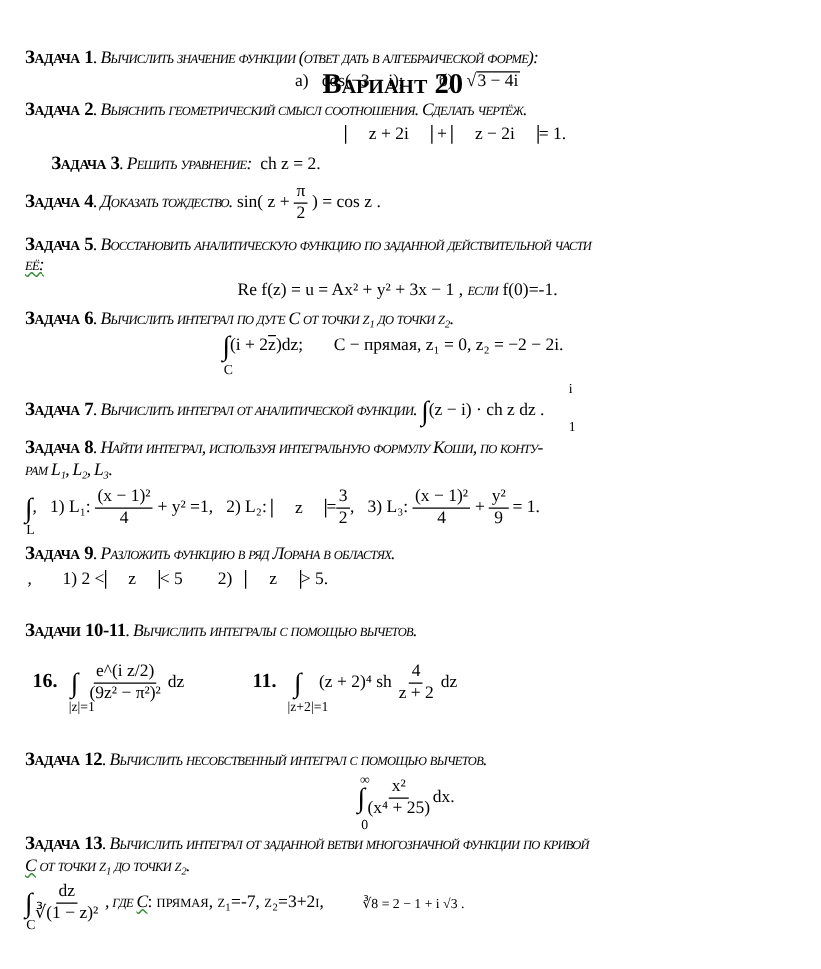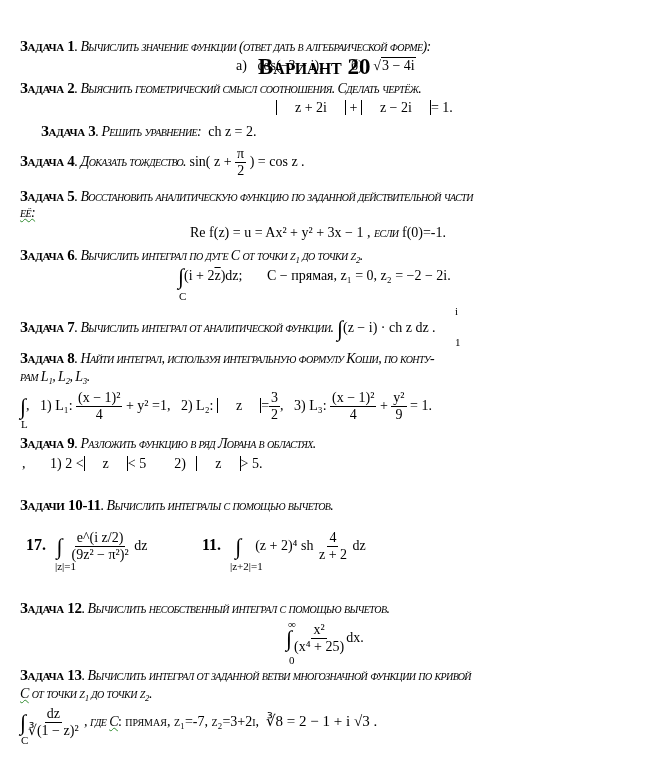--- a/index.html
+++ b/index.html
@@ -125,21 +125,21 @@
 <div class="abs math" style="left:22px;top:456px;">
   ,&nbsp;&nbsp;&nbsp;&nbsp;&nbsp;&nbsp;
   <span>1)   2 &lt;</span><span class="abs-bar">z</span><span>&lt; 5</span>&nbsp;&nbsp;&nbsp;&nbsp;&nbsp;&nbsp;&nbsp;
   <span>2)</span>&nbsp;&nbsp;&nbsp;<span class="abs-bar">z</span><span>&gt; 5.</span>
 </div>
 
 <div class="abs" style="left:20px;top:497px;">
   <span class="task-label">Задачи 10-11</span><span class="task-text">. Вычислить интегралы с помощью вычетов.</span>
 </div>
 <div class="abs math" style="left:26px;top:530px;">
-  <span class="num-label">17.</span>&nbsp;&nbsp;
+  <span class="num-label">16.</span>&nbsp;&nbsp;
   <span class="int">∫</span>&nbsp;
   <span class="frac">
       <span class="num">e^(i z/2)</span>
       <span class="den">(9z² − π²)²</span>
     </span>
   <span>dz</span>
 </div>
 <div class="abs lim" style="left:55px;top:560px;">|z|=1</div>
 <div class="abs math" style="left:202px;top:530px;">
   <span class="num-label">11.</span>&nbsp;&nbsp;&nbsp;
@@ -170,15 +170,15 @@
 </div>
 <div class="abs task-text" style="left:20px;top:686px;">
   <span class="squiggle">C</span><span> от точки z₁ до точки z₂.</span>
 </div>
 <div class="abs math" style="left:20px;top:706px;">
   <span class="int">∫</span><span class="frac">
       <span class="num">dz</span>
       <span class="den">∛(1 − z)²</span>
     </span>
   <span class="task-text">, где </span><span class="task-text squiggle">C</span><span style="font-variant: small-caps;">: прямая, z₁=-7, z₂=3+2i,</span>
-  &nbsp;<span style="font-size:15px;">∛8  =  2  −  1 +  i √3  .</span>
+  &nbsp;<span style="font-size:11px;margin-left:24px;">∛8  =  2  −  1 +  i √3  .</span>
 </div>
 <div class="abs lim" style="left:21px;top:734px;">C</div>
 
 </body></html>

